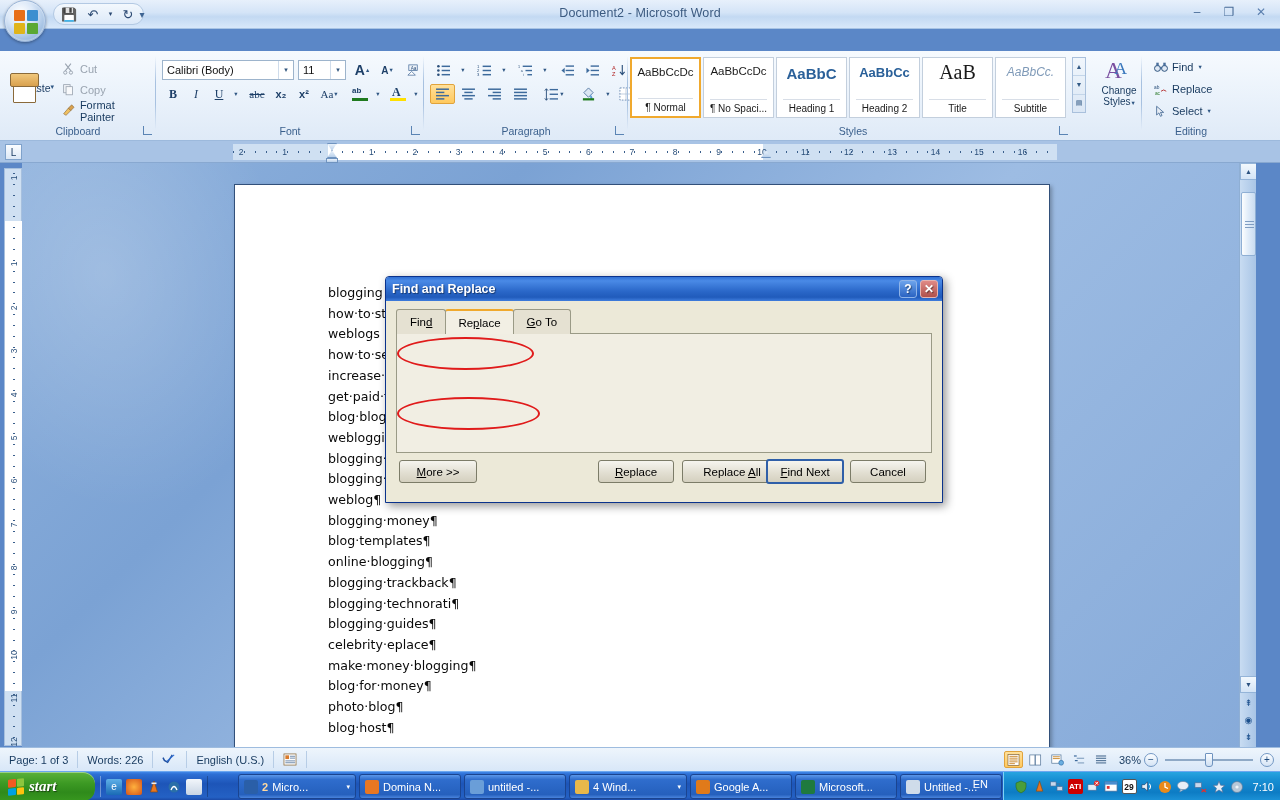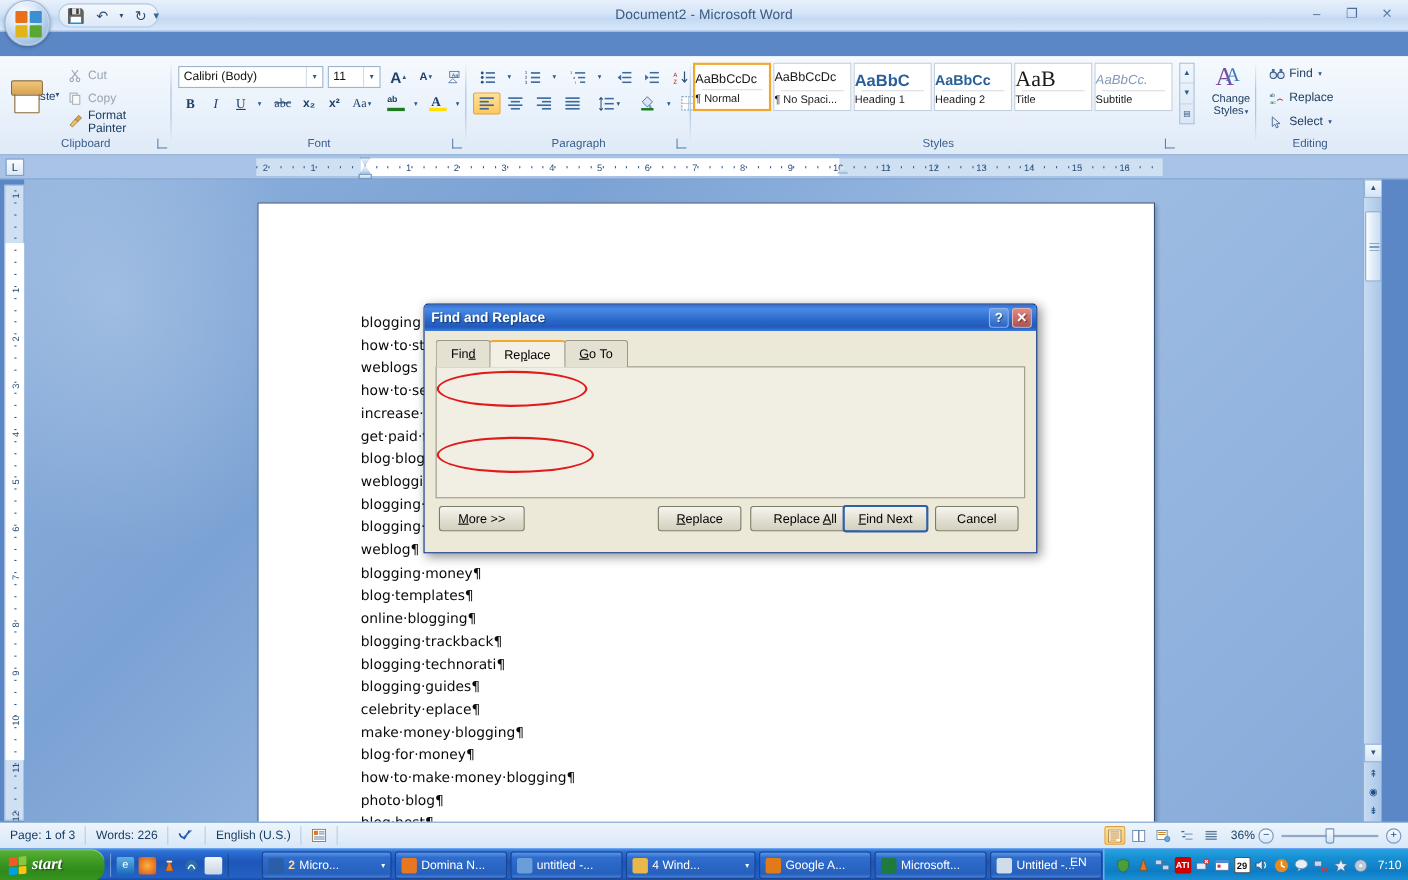--- a/index.html
+++ b/index.html
@@ -124,22 +124,22 @@
   .rbtn{
     position:absolute; display:flex; align-items:center; justify-content:center;
     border:1px solid transparent; border-radius:2px; cursor:pointer; color:#1d3f68;
   }
   .rbtn.on{ background:linear-gradient(180deg,#ffe09a,#ffc95e); border-color:#e0a33c; }
 
   .ar{ font-size:6.5px; color:#2f5784; margin-left:1px; }
 
   
   .stylebox{
-    position:absolute; top:5px; width:71px; height:44px; background:#fff;
-    border:1px solid #c3cfdd; cursor:pointer; text-align:left; overflow:hidden;
+    position:absolute; top:5px; width:71px; height:61px; background:#fff;
+    border:1px solid #c3cfdd; cursor:pointer; text-align:center; overflow:hidden;
   }
   .stylebox.sel{ border:2px solid #f0a92e; box-shadow:inset 0 0 0 1px #fff; }
   .st-sample{ margin-top:7px; font-size:13px; color:#1a1a1a; white-space:nowrap; }
   .st-name{ position:absolute; bottom:3px; width:100%; font-size:10px; color:#1a1a1a; white-space:nowrap; }
   .st-bar{ position:absolute; bottom:17px; left:6px; right:6px; height:1px; background:#d8dee7; }
   .gal-scroll{
     position:absolute; top:5px; width:14px; height:56px;
     background:linear-gradient(180deg,#f0f6fc,#dbe7f5); border:1px solid #a9c0dc;
     display:flex; flex-direction:column;
   }
@@ -942,21 +942,20 @@
           <div>weblog¶</div>
           <div>blogging·money¶</div>
           <div>blog·templates¶</div>
           <div>online·blogging¶</div>
           <div>blogging·trackback¶</div>
           <div>blogging·technorati¶</div>
           <div>blogging·guides¶</div>
           <div>celebrity·eplace¶</div>
           <div>make·money·blogging¶</div>
           <div>blog·for·money¶</div>
-          <div>how·to·make·money·blogging¶</div>
           <div>photo·blog¶</div>
           <div>blog·host¶</div>
         </div>
     </div>
 
     <div class="vsb">
 
       <div class="vsb-top">▲</div>
       <div class="vsb-thumb">
         <div class="vsb-grip"></div>

